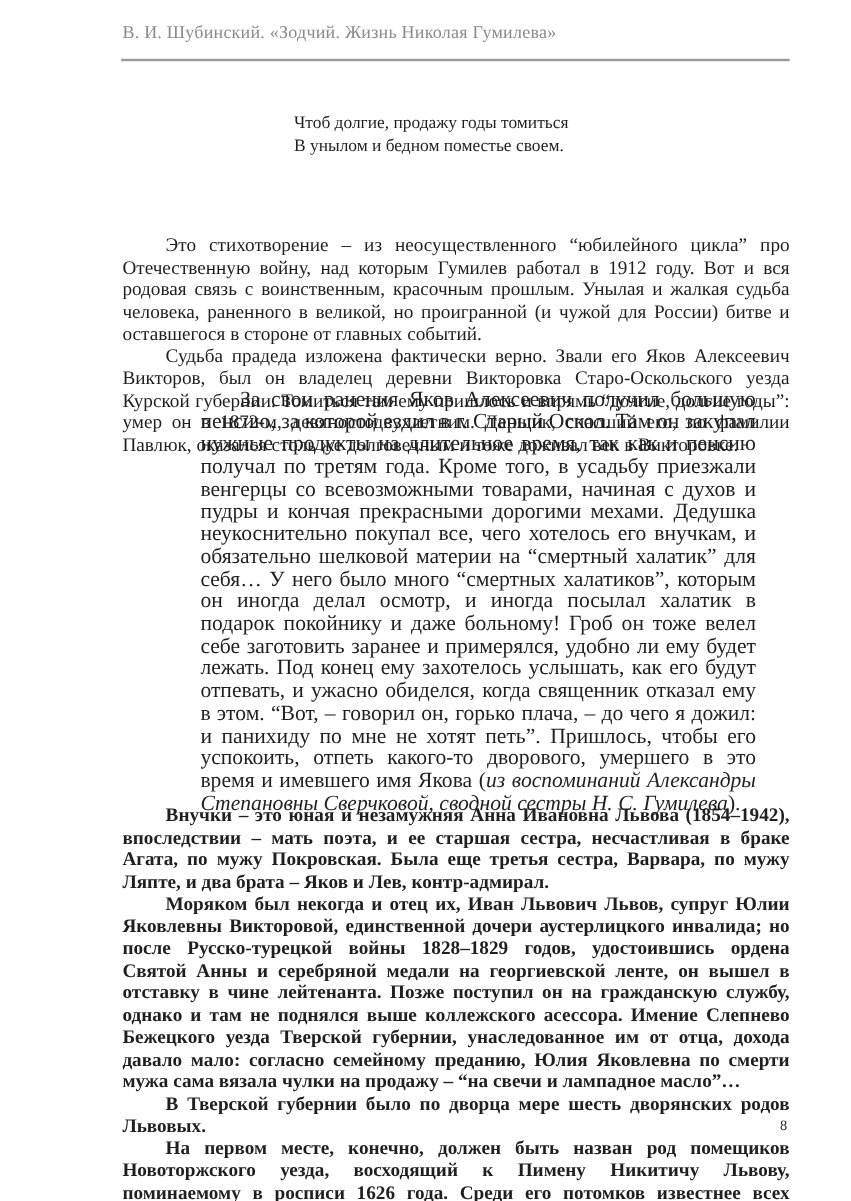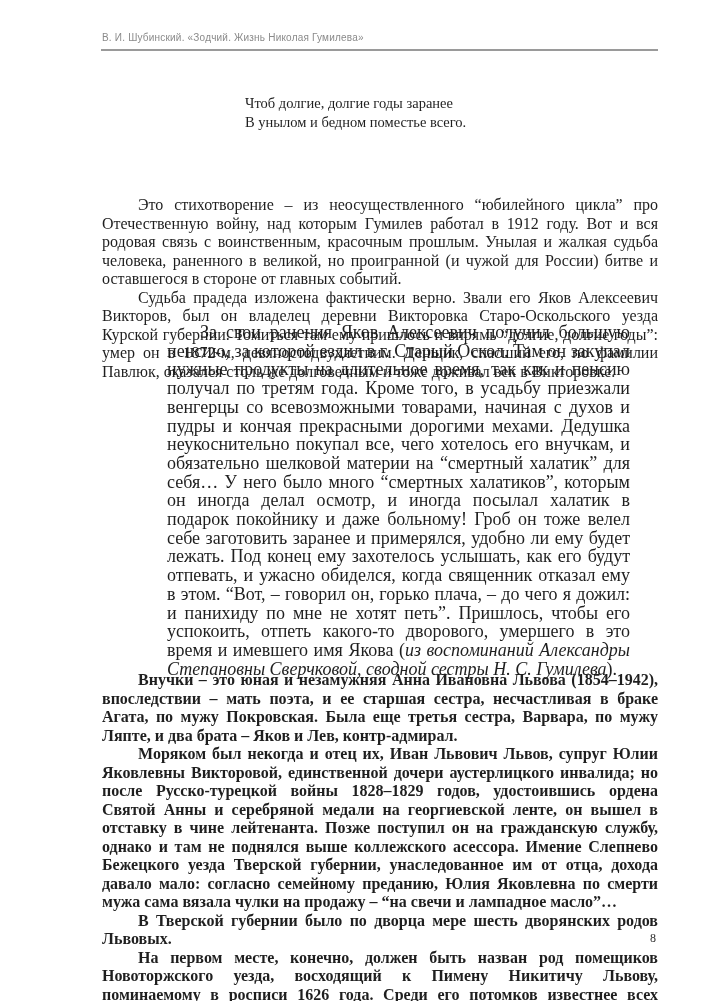--- a/index.html
+++ b/index.html
@@ -18,23 +18,23 @@
   .page {
     position: absolute;
     left: 0; top: 0;
     width: 709px;
     height: 1001px;
     background: #ffffff;
   }
   .running-header {
     position: absolute;
     left: 102px;
-    top: 32px;
-    font-family: Liberation Sans, sans-serif;
-    font-size: 10px;
+    top: 20px;
+    font-family: Liberation Serif, serif;
+    font-size: 15px;
     color: #8a8a8a;
     letter-spacing: 0.2px;
     white-space: nowrap;
   }
   .header-rule {
     position: absolute;
     left: 101px;
     top: 49px;
     width: 557px;
     height: 2px;
@@ -88,22 +88,22 @@
 </style>
 </head>
 <body>
 
 <div class="page">
 
   <div class="running-header">В.  И.  Шубинский.  «Зодчий. Жизнь Николая Гумилева»</div>
   <div class="header-rule"></div>
 
   <div class="verse">
-    <div>Чтоб долгие, долгие годы заранее</div>
-    <div>В унылом и бедном поместье всего.</div>
+    <div>Чтоб долгие, продажу годы томиться</div>
+    <div>В унылом и бедном поместье своем.</div>
   </div>
 
   <div class="body-block block-1">
     <p>Это стихотворение – из неосуществленного “юбилейного цикла” про Отечественную войну, над которым Гумилев работал в 1912 году. Вот и вся родовая связь с воинственным, красочным прошлым. Унылая и жалкая судьба человека, раненного в великой, но проигранной (и чужой для России) битве и оставшегося в стороне от главных событий.</p>
     <p>Судьба прадеда изложена фактически верно. Звали его Яков Алексеевич Викторов, был он владелец деревни Викторовка Старо-Оскольского уезда Курской губернии. Томиться там ему пришлось и впрямь “долгие, долгие годы”: умер он в 1872-м, девяностодвухлетним. Денщик, спасший его, по фамилии Павлюк, оказался столь же долговечным и тоже доживал век в Викторовке.</p>
   </div>
 
   <div class="quote-block">
     <p><span>За свои ранения Яков Алексеевич получил большую пенсию, за которой ездил в г. Старый Оскол. Там он закупал нужные продукты на длительное время, так как и пенсию получал по третям года. Кроме того, в усадьбу приезжали венгерцы со всевозможными товарами, начиная с духов и пудры и кончая прекрасными дорогими мехами. Дедушка неукоснительно покупал все, чего хотелось его внучкам, и обязательно шелковой материи на “смертный халатик” для себя… У него было много “смертных халатиков”, которым он иногда делал осмотр, и иногда посылал халатик в подарок покойнику и даже больному! Гроб он тоже велел себе заготовить заранее и примерялся, удобно ли ему будет лежать. Под конец ему захотелось услышать, как его будут отпевать, и ужасно обиделся, когда священник отказал ему в этом. “Вот, – говорил он, горько плача, – до чего я дожил: и панихиду по мне не хотят петь”. Пришлось, чтобы его успокоить, отпеть какого-то дворового, умершего в это время и имевшего имя Якова (</span><em>из воспоминаний Александры Степановны Сверчковой, сводной сестры Н. С. Гумилева</em><span>).</span></p>
   </div>

